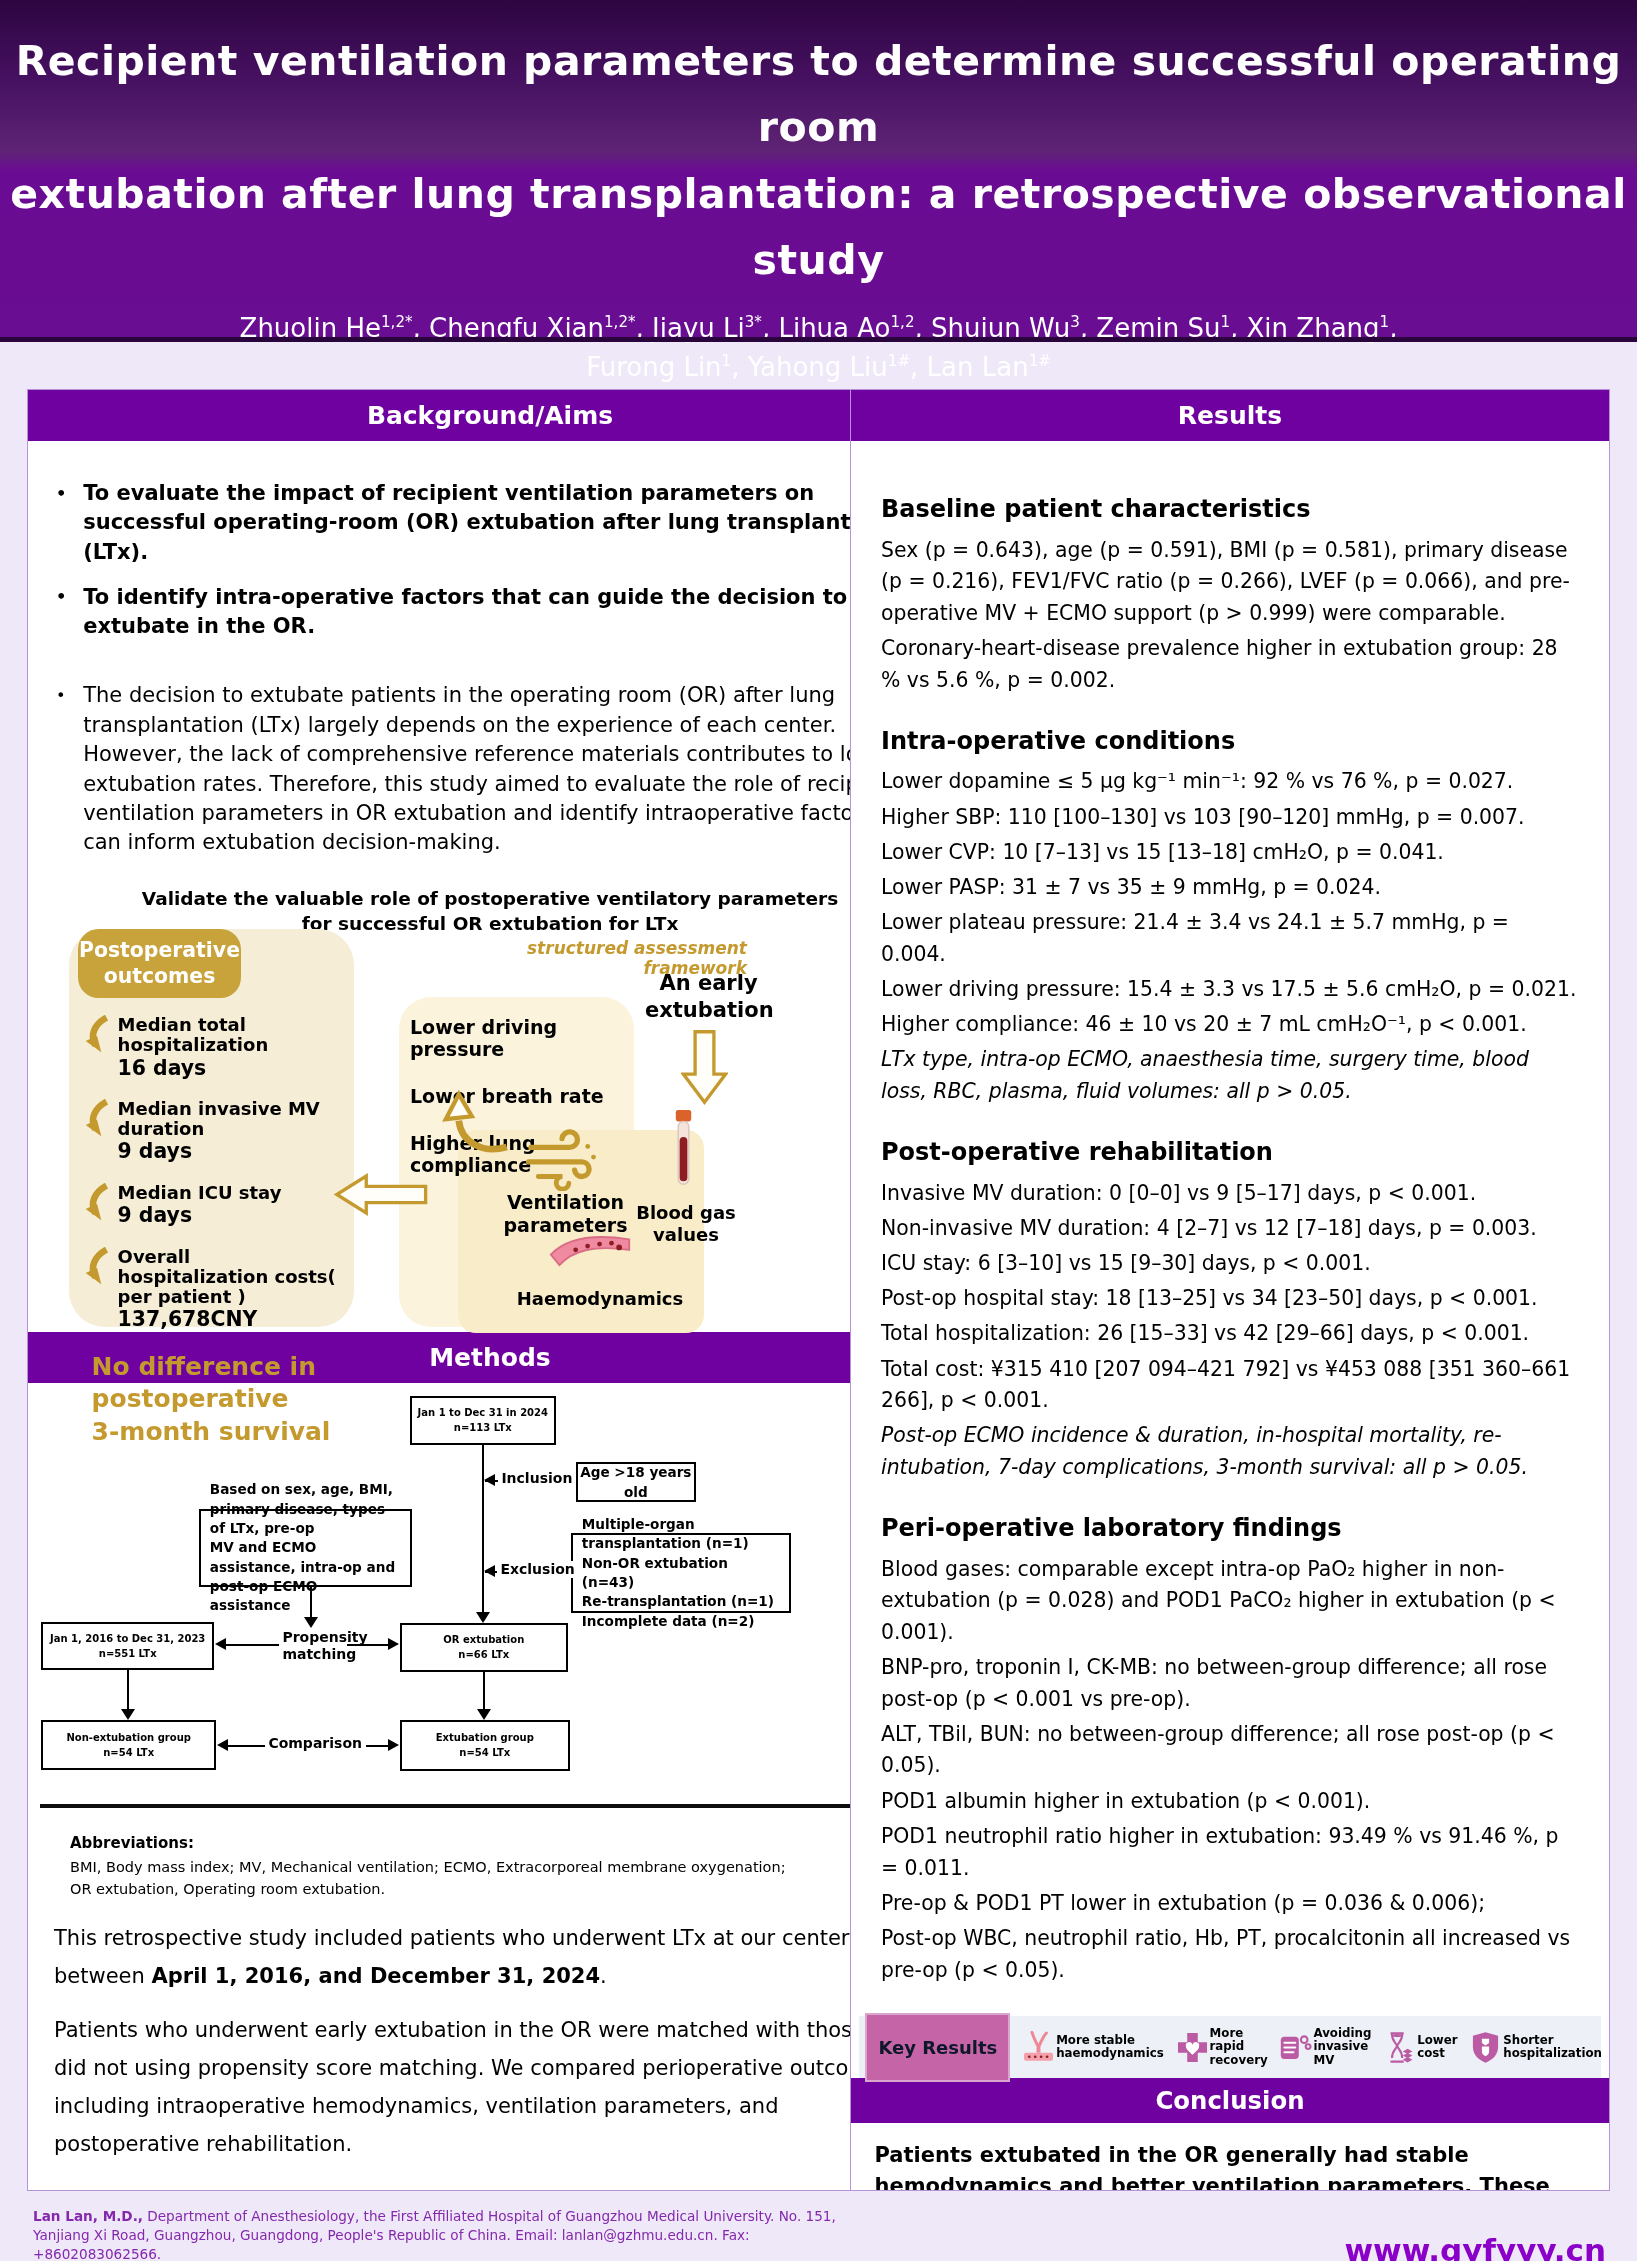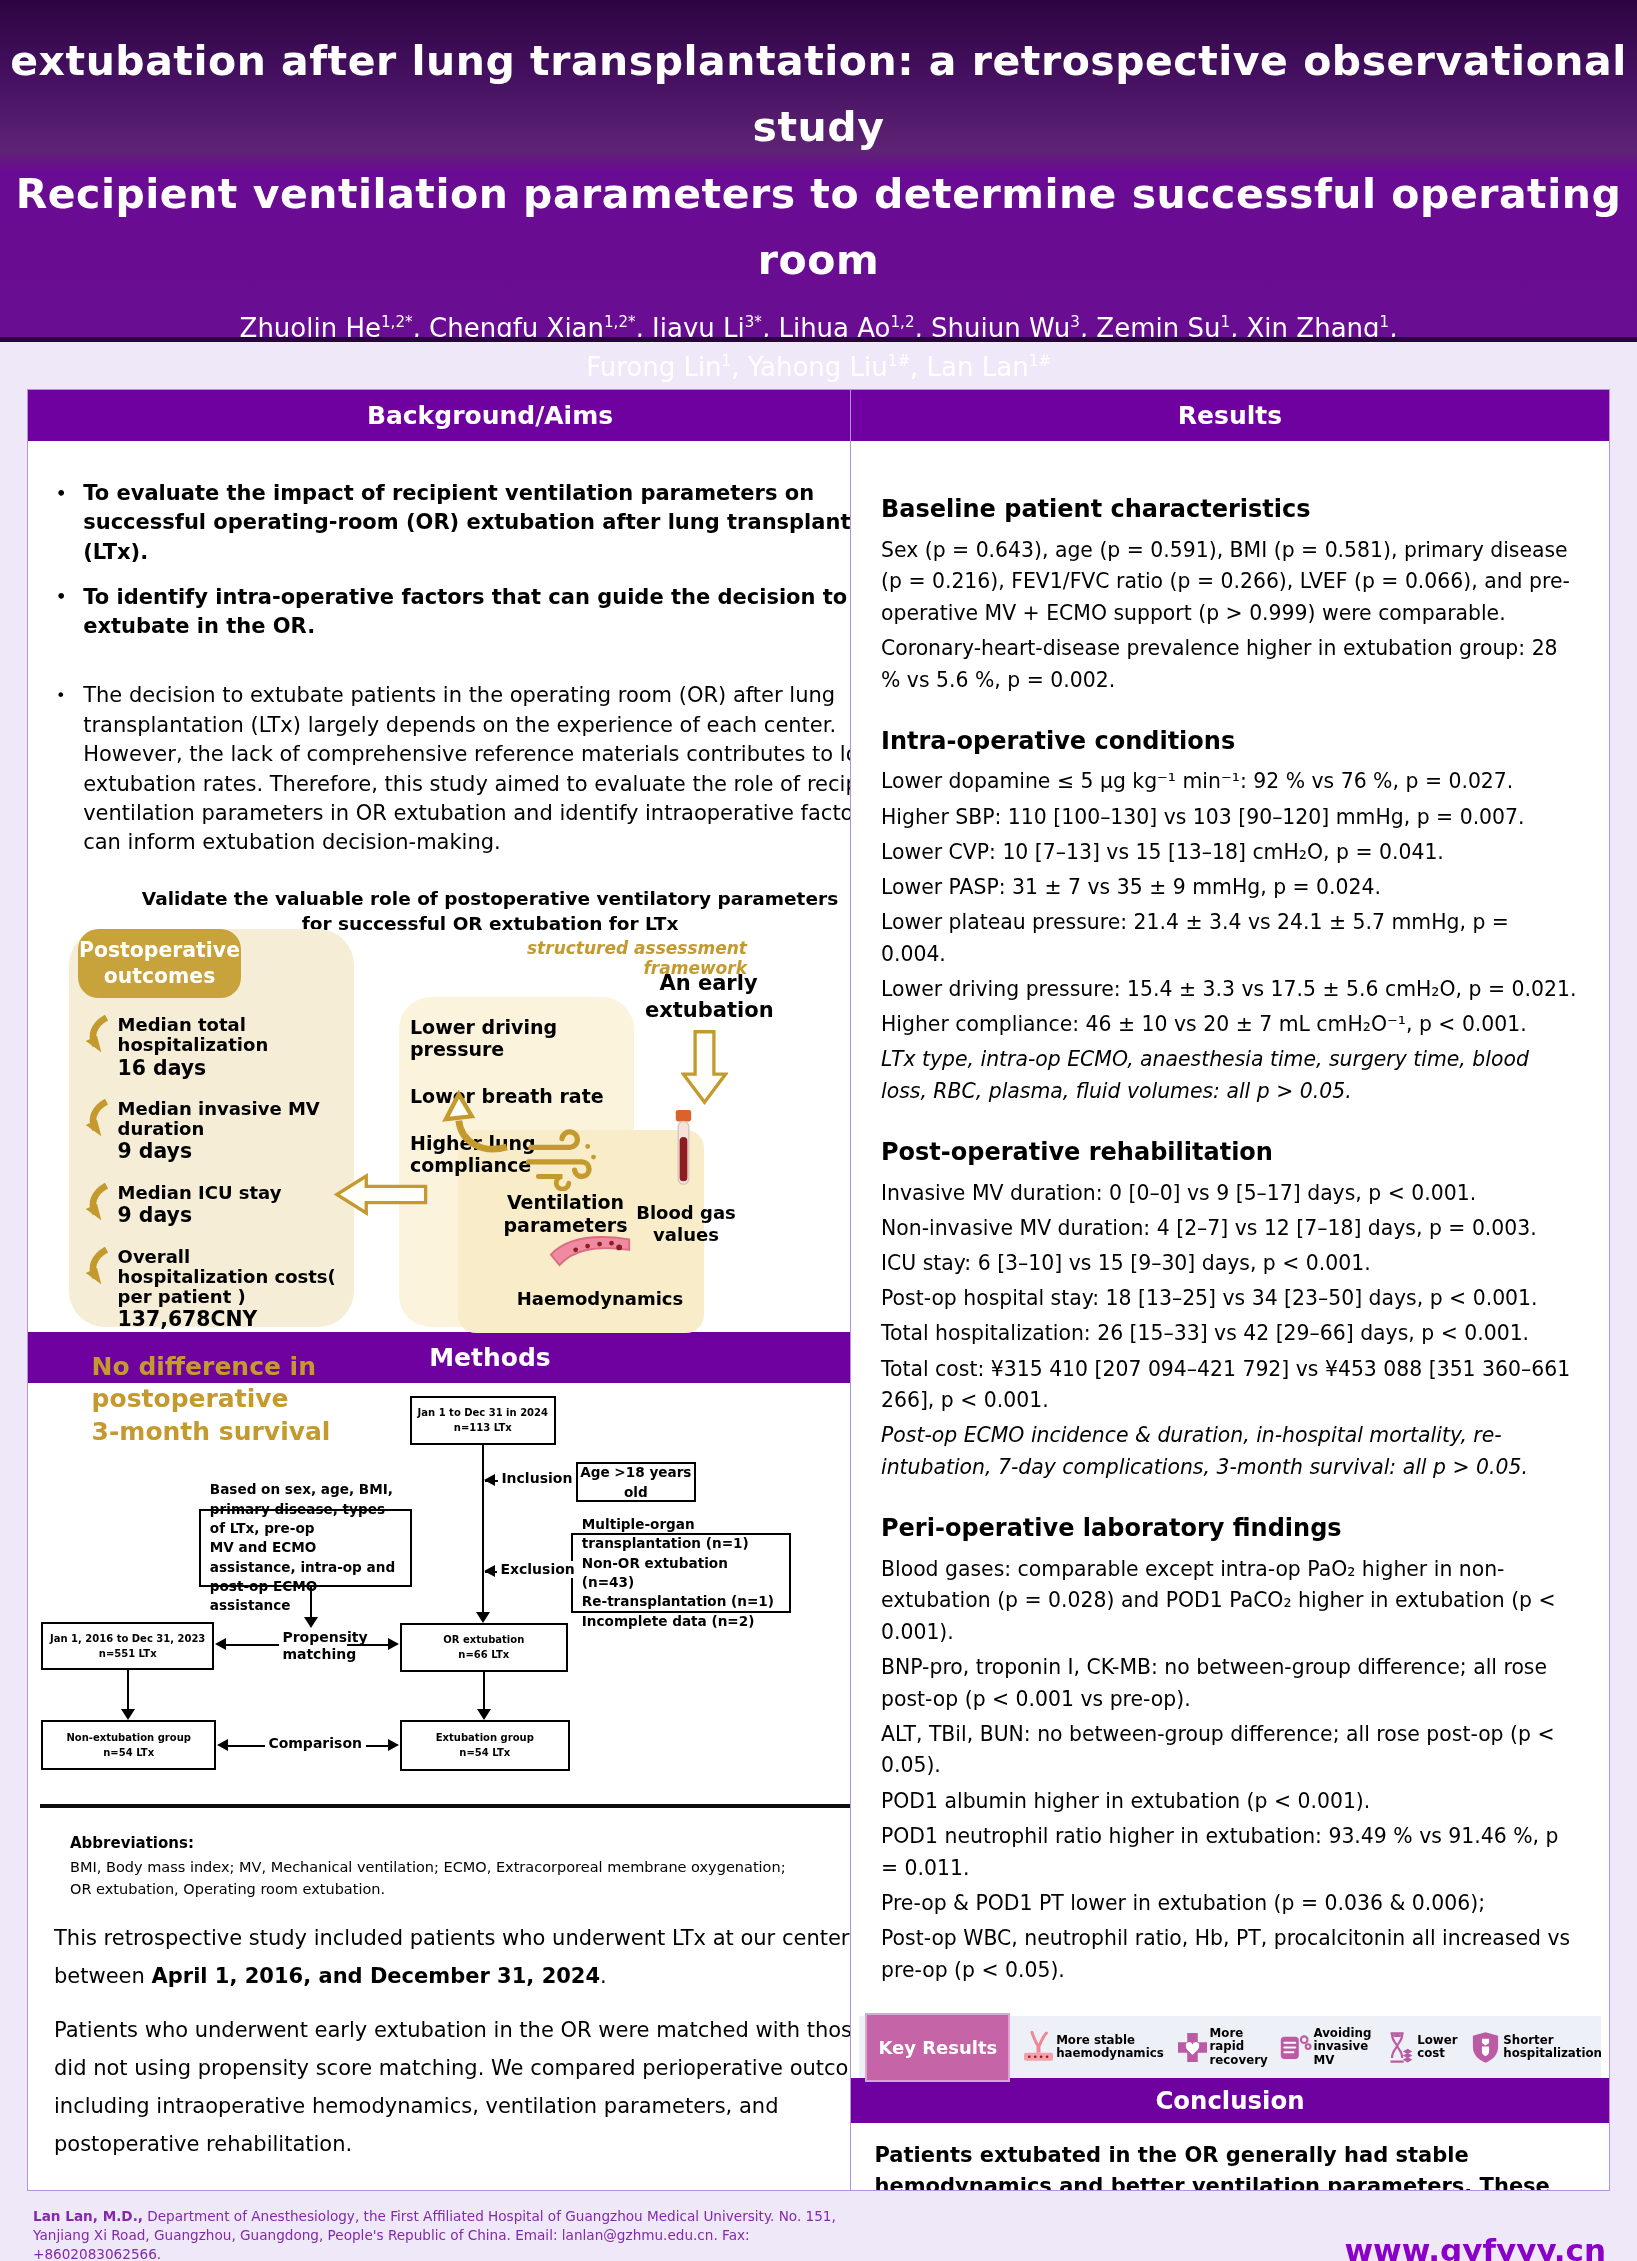--- a/index.html
+++ b/index.html
@@ -73,42 +73,42 @@
   .methods-paras{margin:20px 26px 0 26px;font-size:21px;line-height:1.8;}
   .methods-paras p{margin:0 0 16.3px 0;}
   
   .results-body{padding:54px 30px 0 30px;}
   .rsec{margin-bottom:30px;}
   .rsec h3{font-size:24px;margin:0 0 11.8px 0;}
   .rline{font-size:20.4px;line-height:1.55;margin-bottom:3.6px;}
   .italic{font-style:italic;}
   
   .kr-band{margin:4.5px 8.1px 0 8.1px;height:62px;background:#edf1f7;display:flex;align-items:center;}
-  .kr-box{background:#c565a8;border:2.7px solid #dba6ce;color:#ffffff;font-weight:bold;font-size:18px;
+  .kr-box{background:#c565a8;border:2.7px solid #dba6ce;color:#0f172a;font-weight:bold;font-size:18px;
           padding:22px 11px;margin-left:6.3px;white-space:nowrap;}
   .kr-item{display:flex;align-items:center;gap:1px;margin-left:11.8px;}
   .kr-item svg{width:33px;height:33px;flex:0 0 33px;}
   .kr-label{font-weight:bold;font-size:11.8px;line-height:1.15;white-space:pre-line;}
   
   .conclusion-text{padding:16.3px 23.5px 0 23.5px;font-weight:bold;font-size:21px;line-height:1.5;}
   
   .footer{position:absolute;left:33px;top:2207px;width:805px;color:#8429ac;font-size:13.6px;line-height:1.4;}
   .footer p{margin:0 0 11.8px 0;}
   .website{position:absolute;right:31px;top:2232px;font-weight:bold;font-size:31px;color:#8b00c8;}
   .prel{white-space:pre-line;}
 </style>
 </head>
 <body>
 
 <div class="poster">
 
   <div class="header">
     <div class="title">
+      <div>Recipient ventilation parameters to determine successful operating room</div>
       <div>extubation after lung transplantation: a retrospective observational study</div>
-      <div>Recipient ventilation parameters to determine successful operating room</div>
     </div>
     <div class="authors">
       <div><span>Zhuolin He</span><sup>1,2*</sup><span>, Chengfu Xian</span><sup>1,2*</sup><span>, Jiayu Li</span><sup>3*</sup><span>, Lihua Ao</span><sup>1,2</sup><span>, Shujun Wu</span><sup>3</sup><span>, Zemin Su</span><sup>1</sup><span>, Xin Zhang</span><sup>1</sup><span>,</span></div>
       <div><span>Furong Lin</span><sup>1</sup><span>, Yahong Liu</span><sup>1#</sup><span>, Lan Lan</span><sup>1#</sup></div>
     </div>
     <div class="affils">
       <div><sup>1</sup><span> Department of Anesthesiology, the First Affiliated Hospital of Guangzhou Medical University, Guangzhou, China;</span></div>
       <div><sup>2</sup><span> Nanshan School, Guangzhou Medical University, Guangzhou, China.</span></div>
       <div><sup>3</sup><span> Anesthesia Department, Guangzhou Medical University;</span></div>
     </div>

